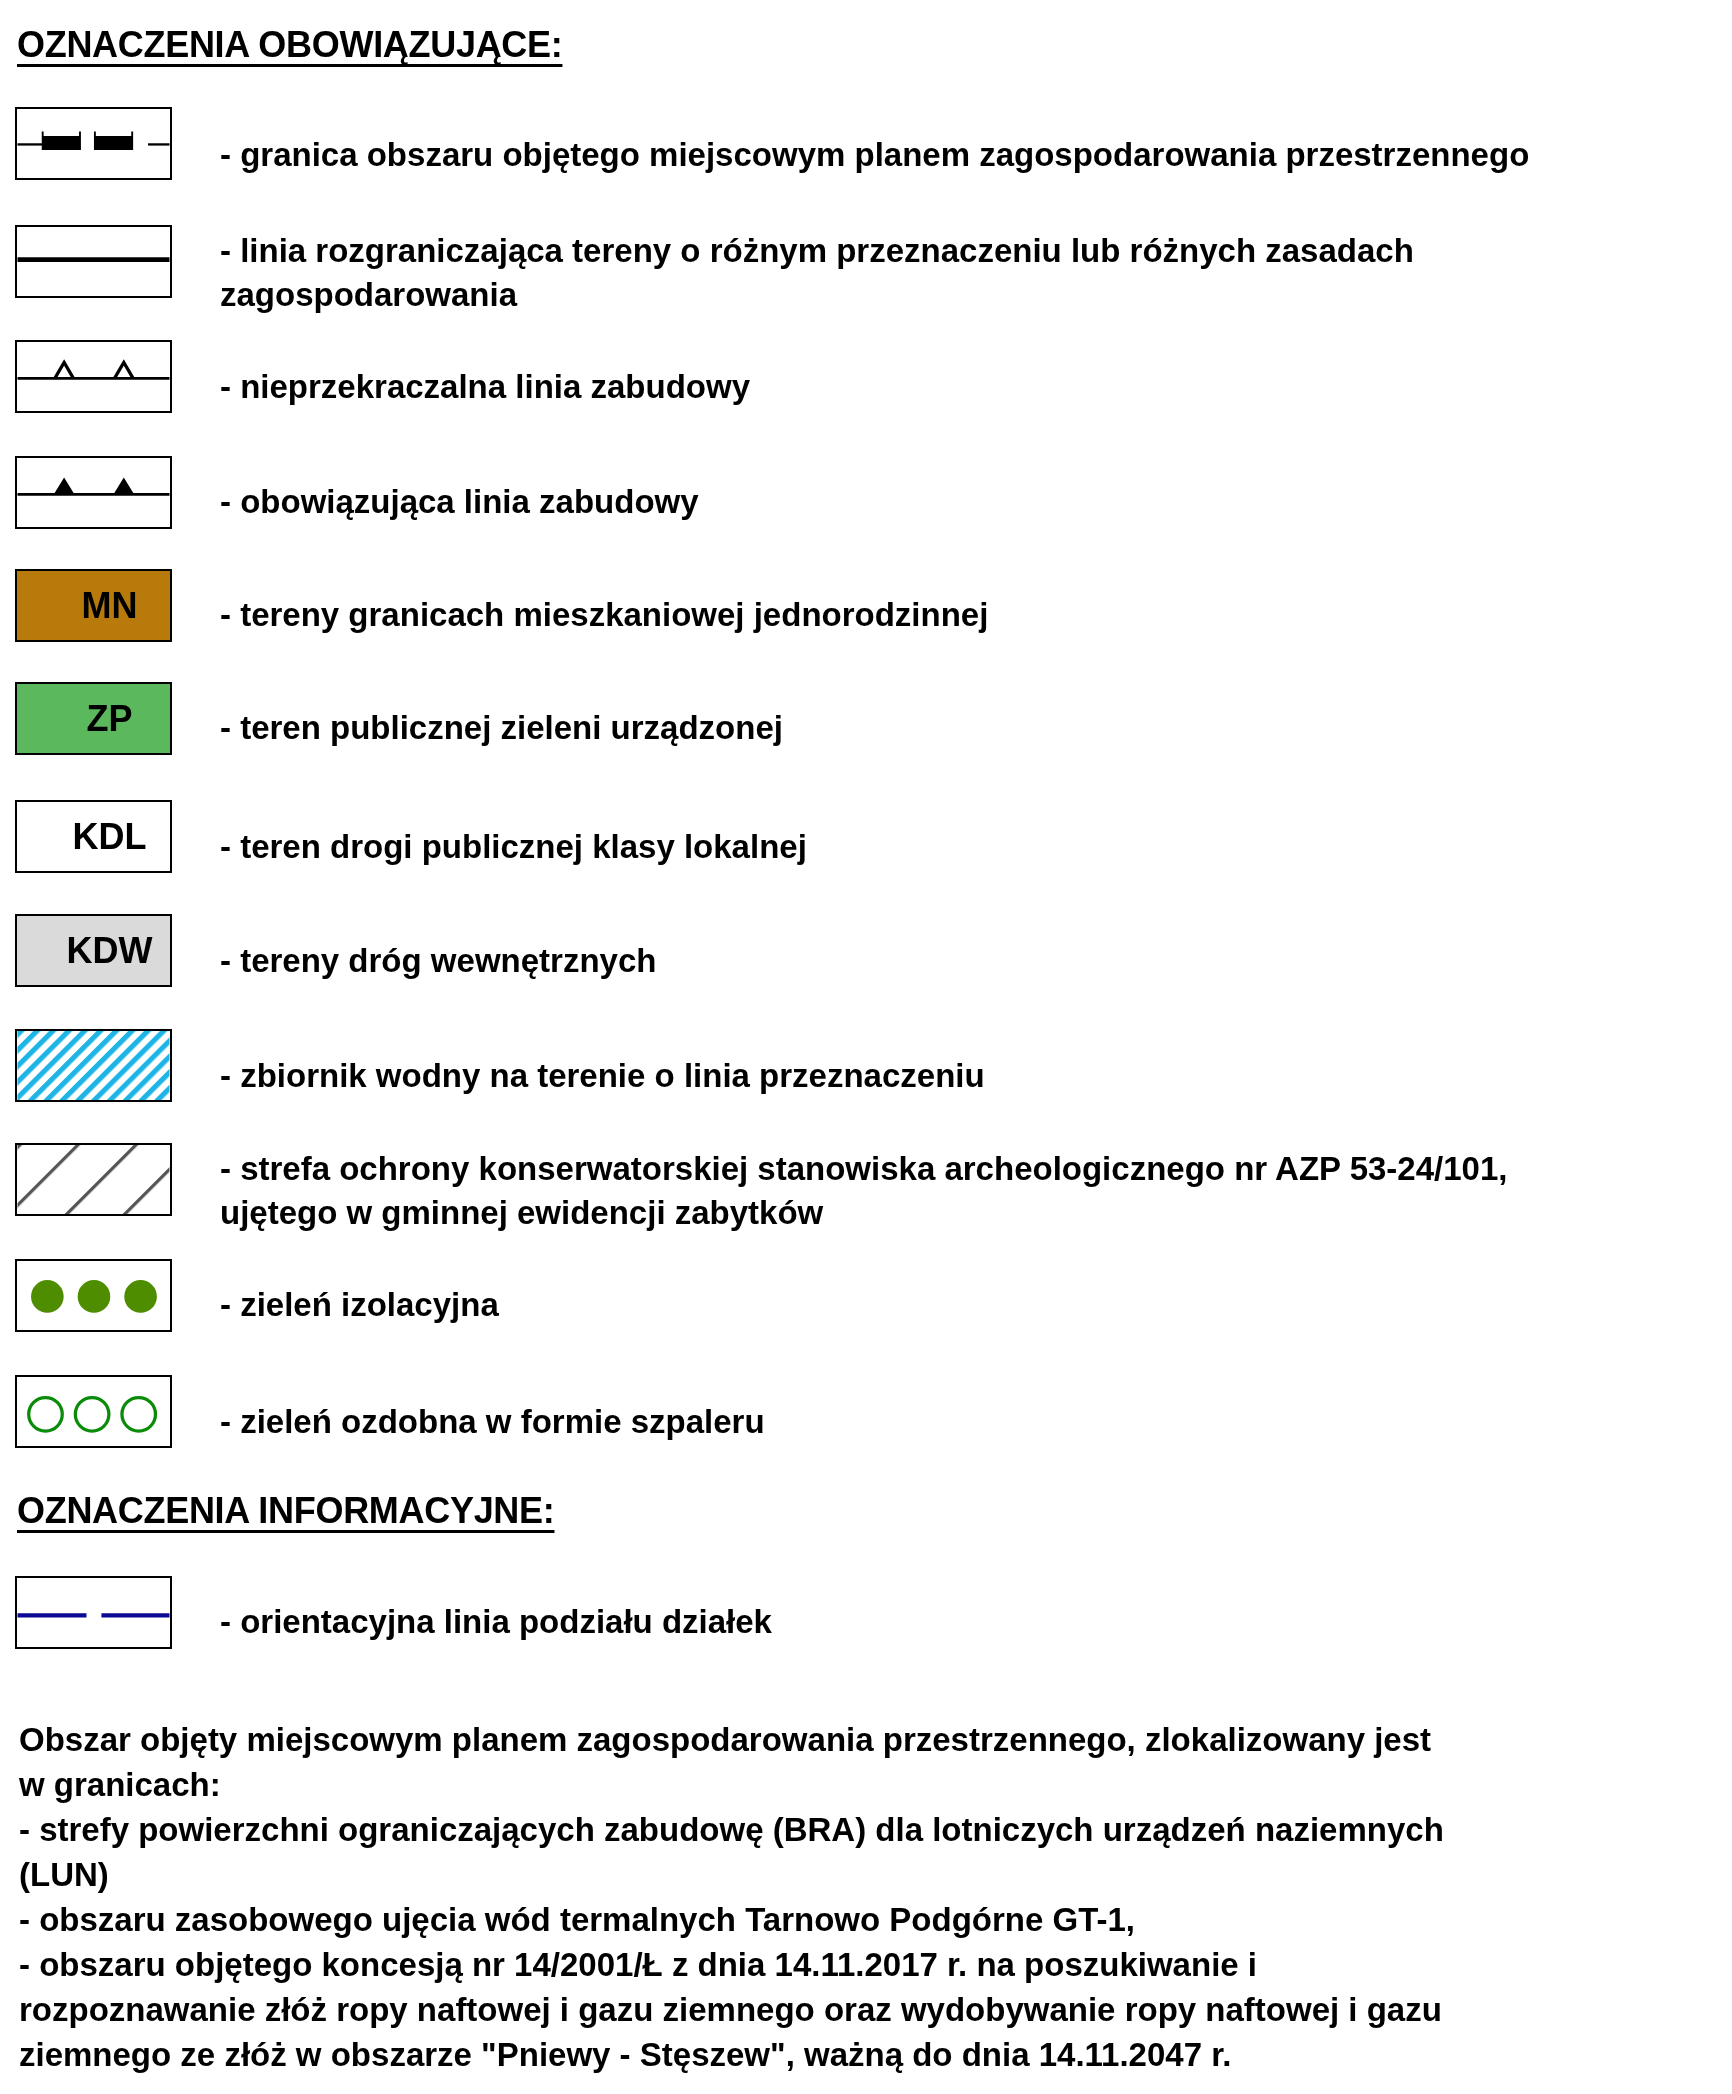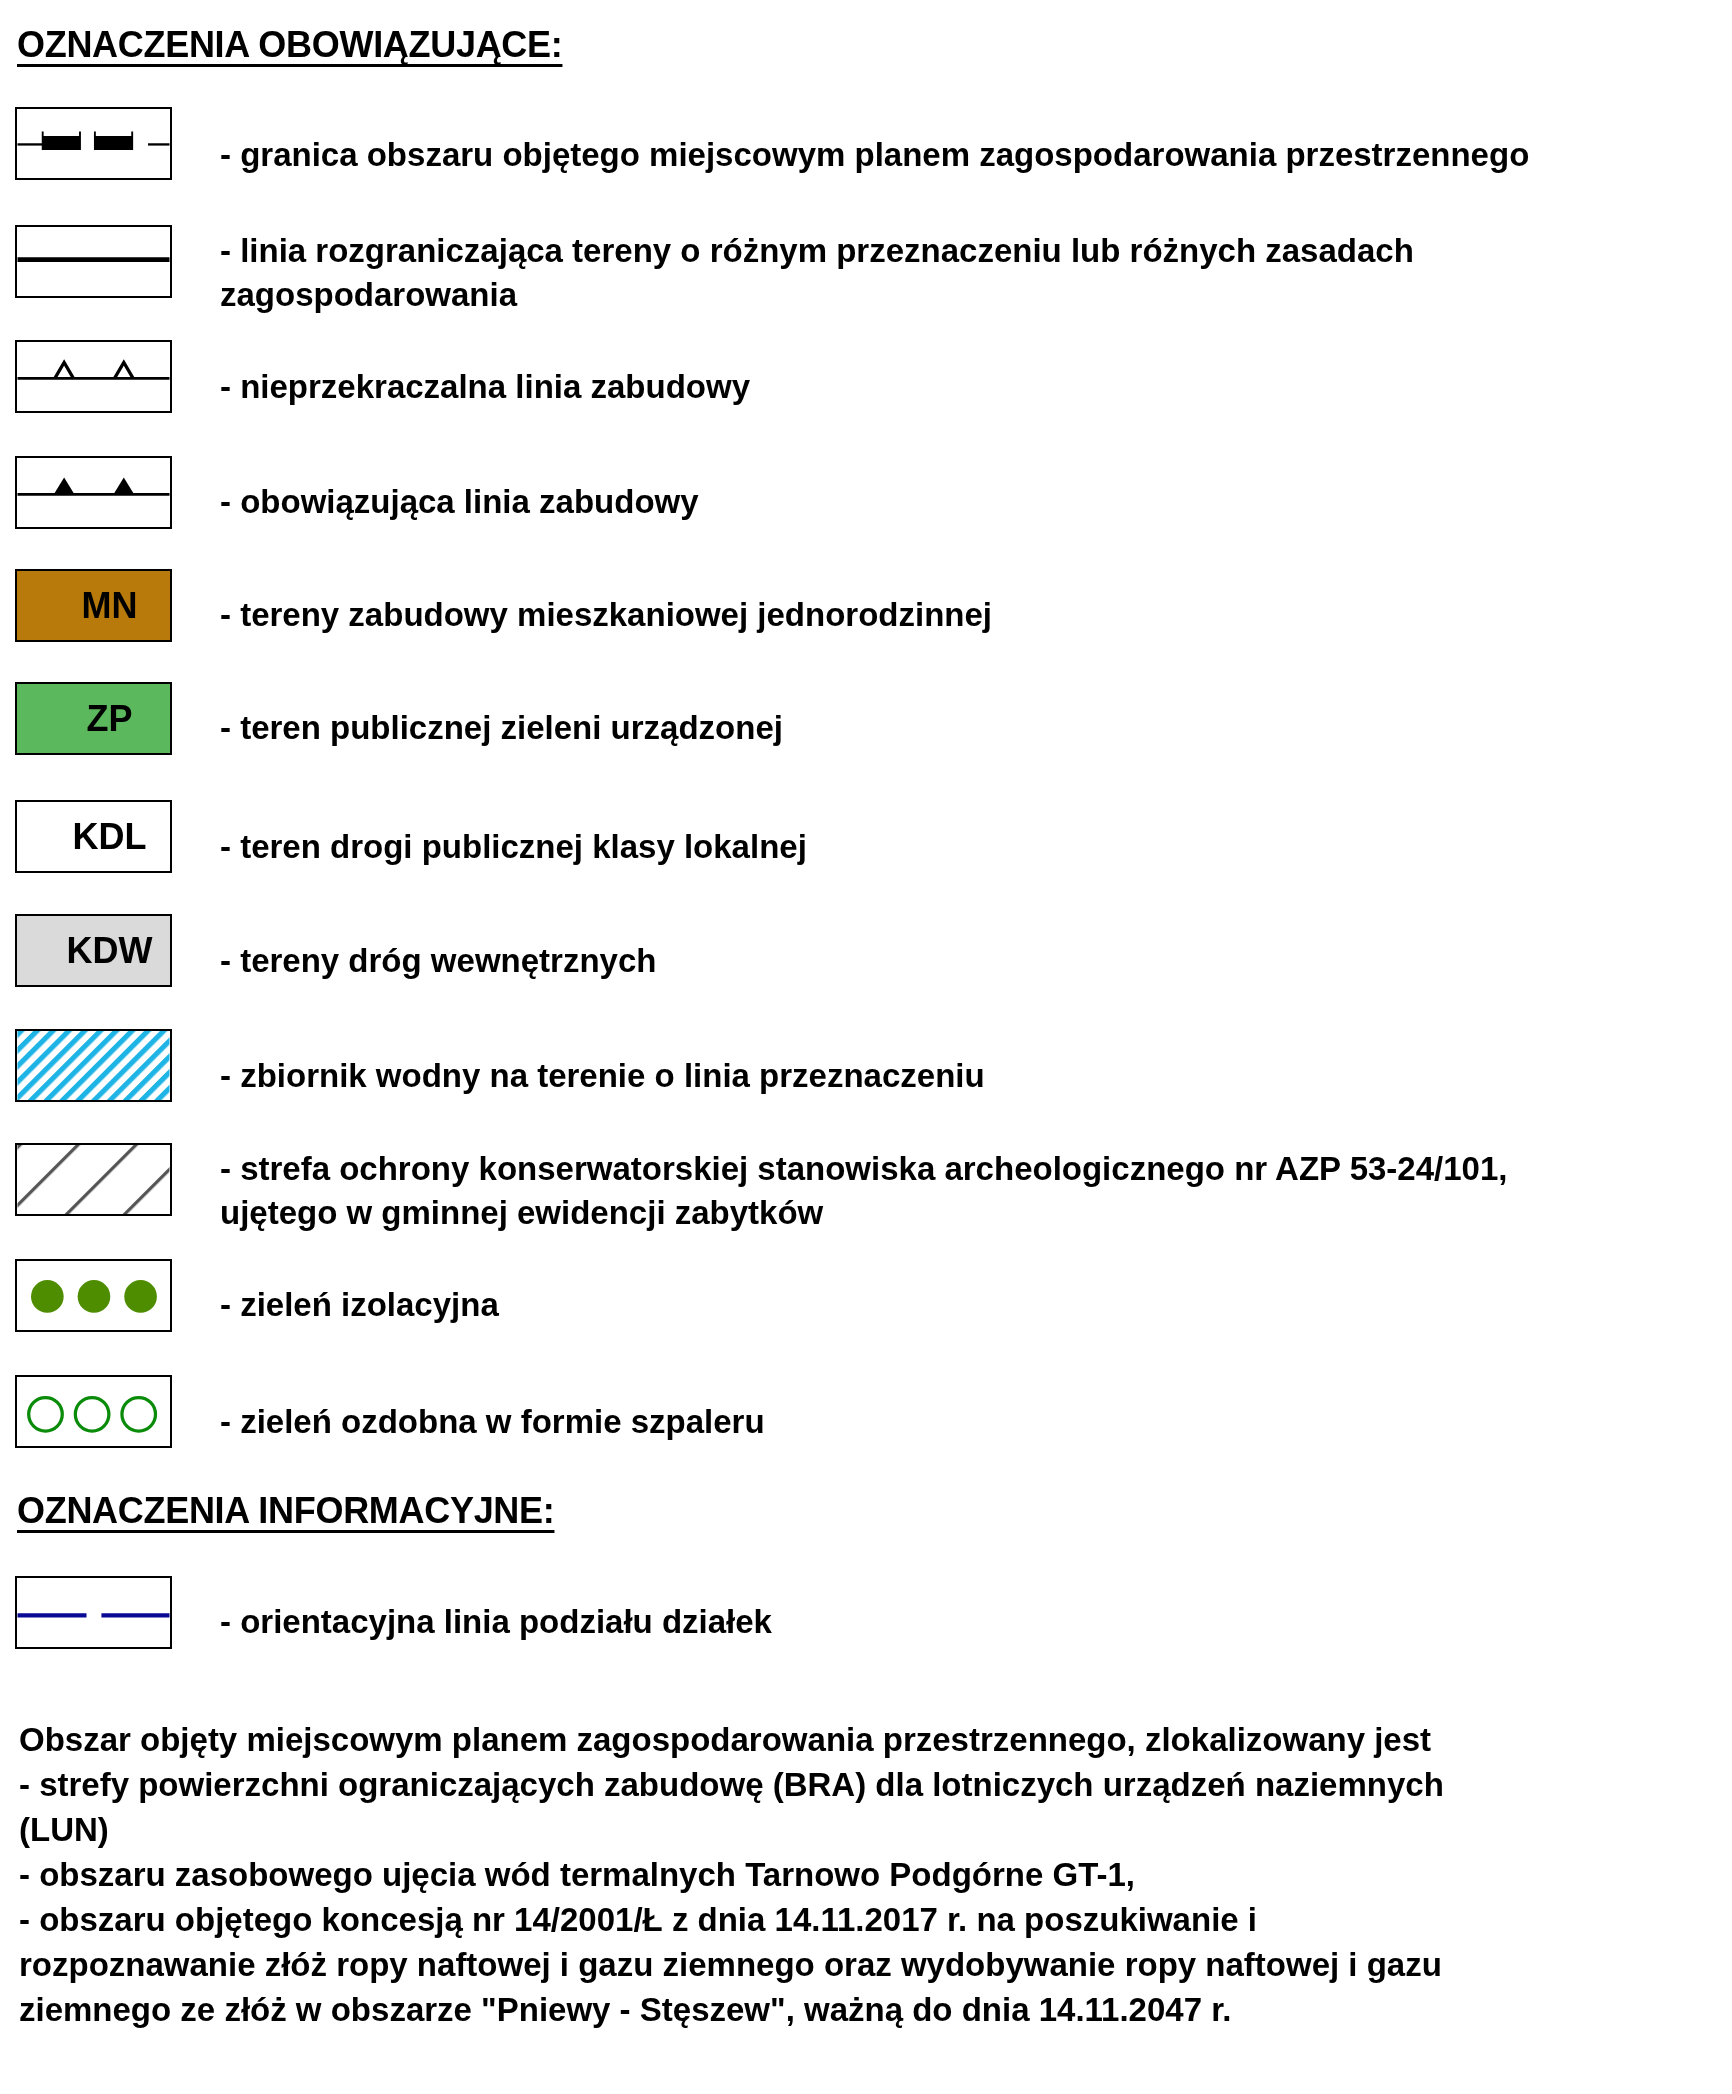--- a/index.html
+++ b/index.html
@@ -81,21 +81,21 @@
   </svg>
 </div>
 <div class="desc" style="top:468px">
   <div>- obowiązująca linia zabudowy</div>
 </div>
 
 <div class="box" style="top:569px; background:#B87A0A">
   <span class="code">MN</span>
 </div>
 <div class="desc" style="top:581px">
-  <div>- tereny zabudowy mieszkaniowej jednorodzinnej</div>
+  <div>- tereny granicach mieszkaniowej jednorodzinnej</div>
 </div>
 
 <div class="box" style="top:682px; background:#5CB85C">
   <span class="code">ZP</span>
 </div>
 <div class="desc" style="top:694px">
   <div>- teren publicznej zieleni urządzonej</div>
 </div>
 
 <div class="box" style="top:800px; background:#FFFFFF">
@@ -170,20 +170,21 @@
     <line x1="0" y1="40" x2="74" y2="40" stroke="#0A0A96" stroke-width="4.5"></line>
     <line x1="90" y1="40" x2="163" y2="40" stroke="#0A0A96" stroke-width="4.5"></line>
   </svg>
 </div>
 <div class="desc" style="top:1588px">
   <div>- orientacyjna linia podziału działek</div>
 </div>
 
 <div class="note">
   <div>Obszar objęty miejscowym planem zagospodarowania przestrzennego, zlokalizowany jest</div>
+  <div>w granicach:</div>
   <div>- strefy powierzchni ograniczających zabudowę (BRA) dla lotniczych urządzeń naziemnych</div>
   <div>(LUN)</div>
   <div>- obszaru zasobowego ujęcia wód termalnych Tarnowo Podgórne GT-1,</div>
   <div>- obszaru objętego koncesją nr 14/2001/Ł z dnia 14.11.2017 r. na poszukiwanie i</div>
   <div>rozpoznawanie złóż ropy naftowej i gazu ziemnego oraz wydobywanie ropy naftowej i gazu</div>
   <div>ziemnego ze złóż w obszarze "Pniewy - Stęszew", ważną do dnia 14.11.2047 r.</div>
 </div>
 
 
 </body></html>

